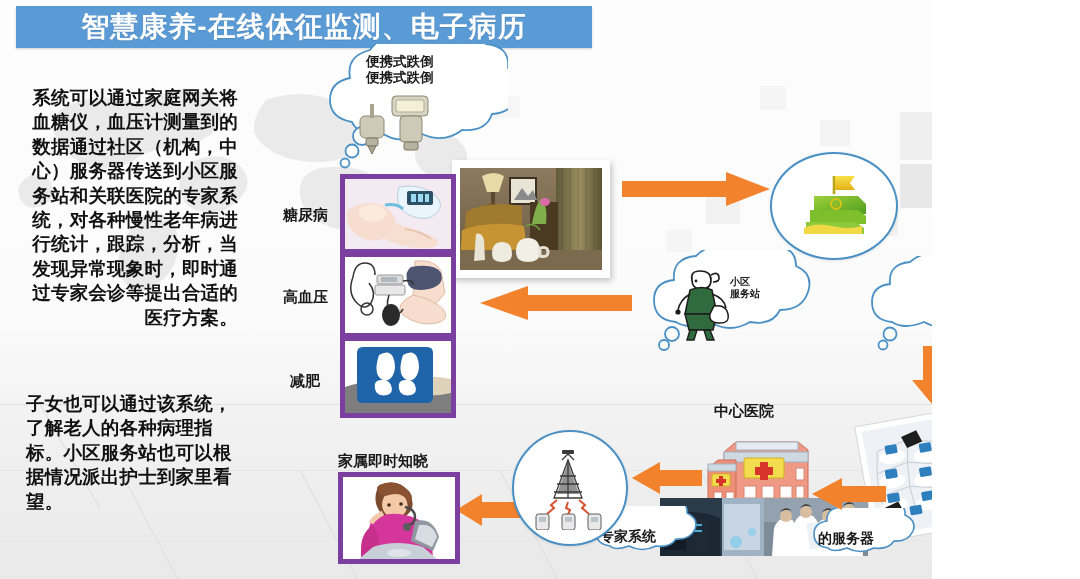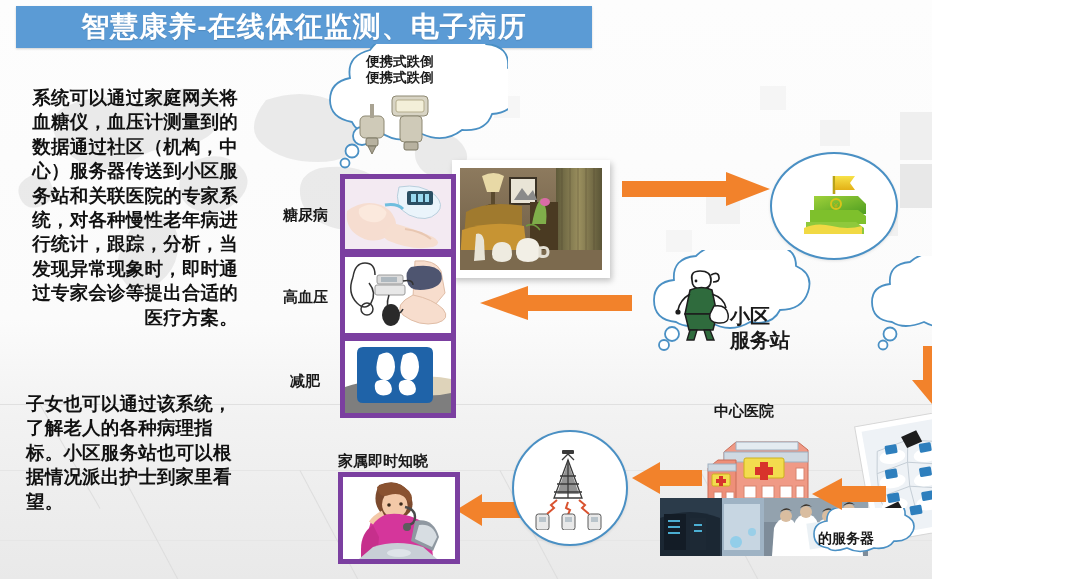--- a/index.html
+++ b/index.html
@@ -231,21 +231,21 @@
       </g>
       <path d="M20 22 q12 -5 22 0 l5 24 h-32z" fill="#2f6b3d" stroke="#1d1d1d" stroke-width="1.5"></path>
       <path d="M15 46 h32 l-4 16 h-24z" fill="#2f6b3d" stroke="#1d1d1d" stroke-width="1.5"></path>
       <path d="M20 62 l-3 10 h7 l3 -10z" fill="#2f6b3d" stroke="#1d1d1d" stroke-width="1.4"></path>
       <path d="M34 62 l3 10 h7 l-4 -10z" fill="#2f6b3d" stroke="#1d1d1d" stroke-width="1.4"></path>
       <path d="M20 26 q-10 6 -12 16" stroke="#1d1d1d" stroke-width="1.6" fill="none"></path>
       <path d="M42 26 q12 4 14 14" stroke="#1d1d1d" stroke-width="1.6" fill="none"></path>
       <path d="M44 38 q12 -2 14 8 q2 10 -10 9 q-10 -1 -8 -9z" fill="#fff" stroke="#1d1d1d" stroke-width="1.5"></path>
       <circle cx="8" cy="44" r="2.6" fill="#1d1d1d"></circle>
     </svg>
-    <div class="lbl" style="left:82px;top:26px;width:78px;font-size:20px;margin-top:28px;">
+    <div class="lbl" style="left:82px;top:26px;width:78px;font-size:10px;">
       <div>小区</div>
       <div>服务站</div>
     </div>
   </div>
 
   <div class="cloud" style="left:866px;top:256px;width:164px;height:104px;">
     <svg width="164" height="104" viewBox="0 0 164 104">
       <g fill="#ffffff" stroke="#4a90c4" stroke-width="1.8">
         <path d="M26 66 q-20 -2 -20 -20 q0 -16 18 -18 q-2 -20 20 -22 q16 -14 38 -6 q18 -10 34 -2 q22 0 22 18 q18 8 12 24 q-6 16 -26 16 q-8 14 -28 10 q-20 10 -38 0 q-20 8 -32 0z"></path>
         <circle cx="24" cy="78" r="6.5"></circle>
@@ -437,20 +437,28 @@
     </g>
     <g fill="#3b3228">
       <path d="M16 14 q6 -7 12 -1 q-6 -3 -12 1z"></path>
         <path d="M36 10 q6 -7 12 -1 q-6 -3 -12 1z"></path>
       <path d="M58 14 q6 -7 12 -1 q-6 -3 -12 1z"></path>
         <path d="M79 8 q6 -7 12 -1 q-6 -3 -12 1z"></path>
     </g>
     <rect x="44" y="24" width="22" height="26" fill="#e8eef3" opacity=".85" transform="rotate(-8 55 37)"></rect>
   </svg>
 
+  <div class="cloud" style="left:592px;top:506px;width:112px;height:62px;">
+    <svg width="112" height="62" viewBox="0 0 112 62">
+      <g fill="#ffffff" stroke="#4a90c4" stroke-width="1.6">
+        <path d="M18 40 q-14 -2 -14 -14 q0 -11 13 -13 q-1 -13 15 -14 q11 -9 26 -4 q13 -7 23 -1 q15 1 14 13 q12 6 8 16 q-5 11 -19 10 q-6 9 -20 7 q-14 7 -27 0 q-14 5 -19 0z"></path>
+      </g>
+    </svg>
+    <div class="lbl" style="left:8px;top:22px;width:96px;font-size:14px;">专家系统</div>
+  </div>
 
   <div class="cloud" style="left:810px;top:508px;width:112px;height:62px;">
     <svg width="112" height="62" viewBox="0 0 112 62">
       <g fill="#ffffff" stroke="#4a90c4" stroke-width="1.6">
         <path d="M18 40 q-14 -2 -14 -14 q0 -11 13 -13 q-1 -13 15 -14 q11 -9 26 -4 q13 -7 23 -1 q15 1 14 13 q12 6 8 16 q-5 11 -19 10 q-6 9 -20 7 q-14 7 -27 0 q-14 5 -19 0z"></path>
       </g>
     </svg>
     <div class="lbl" style="left:8px;top:22px;width:96px;font-size:14px;">的服务器</div>
   </div>
 

